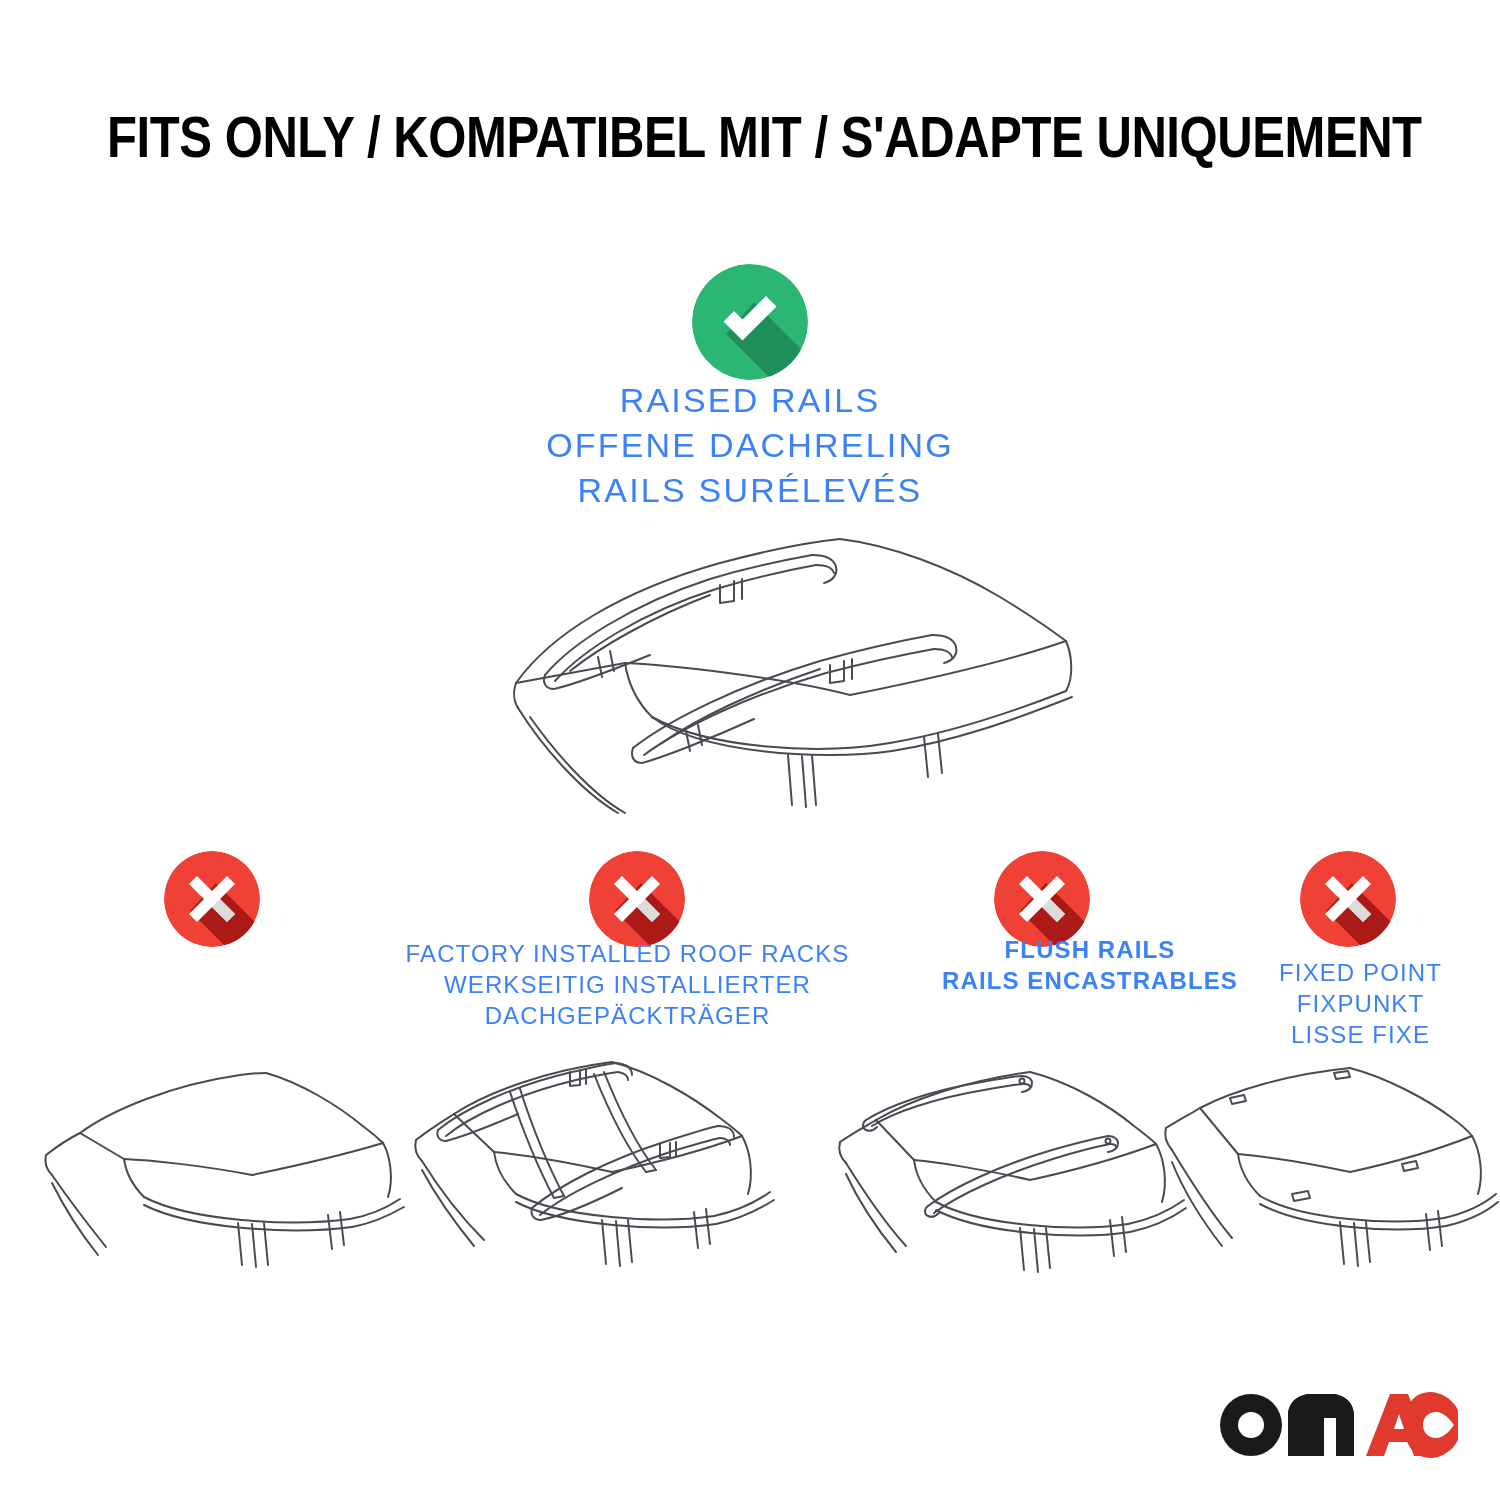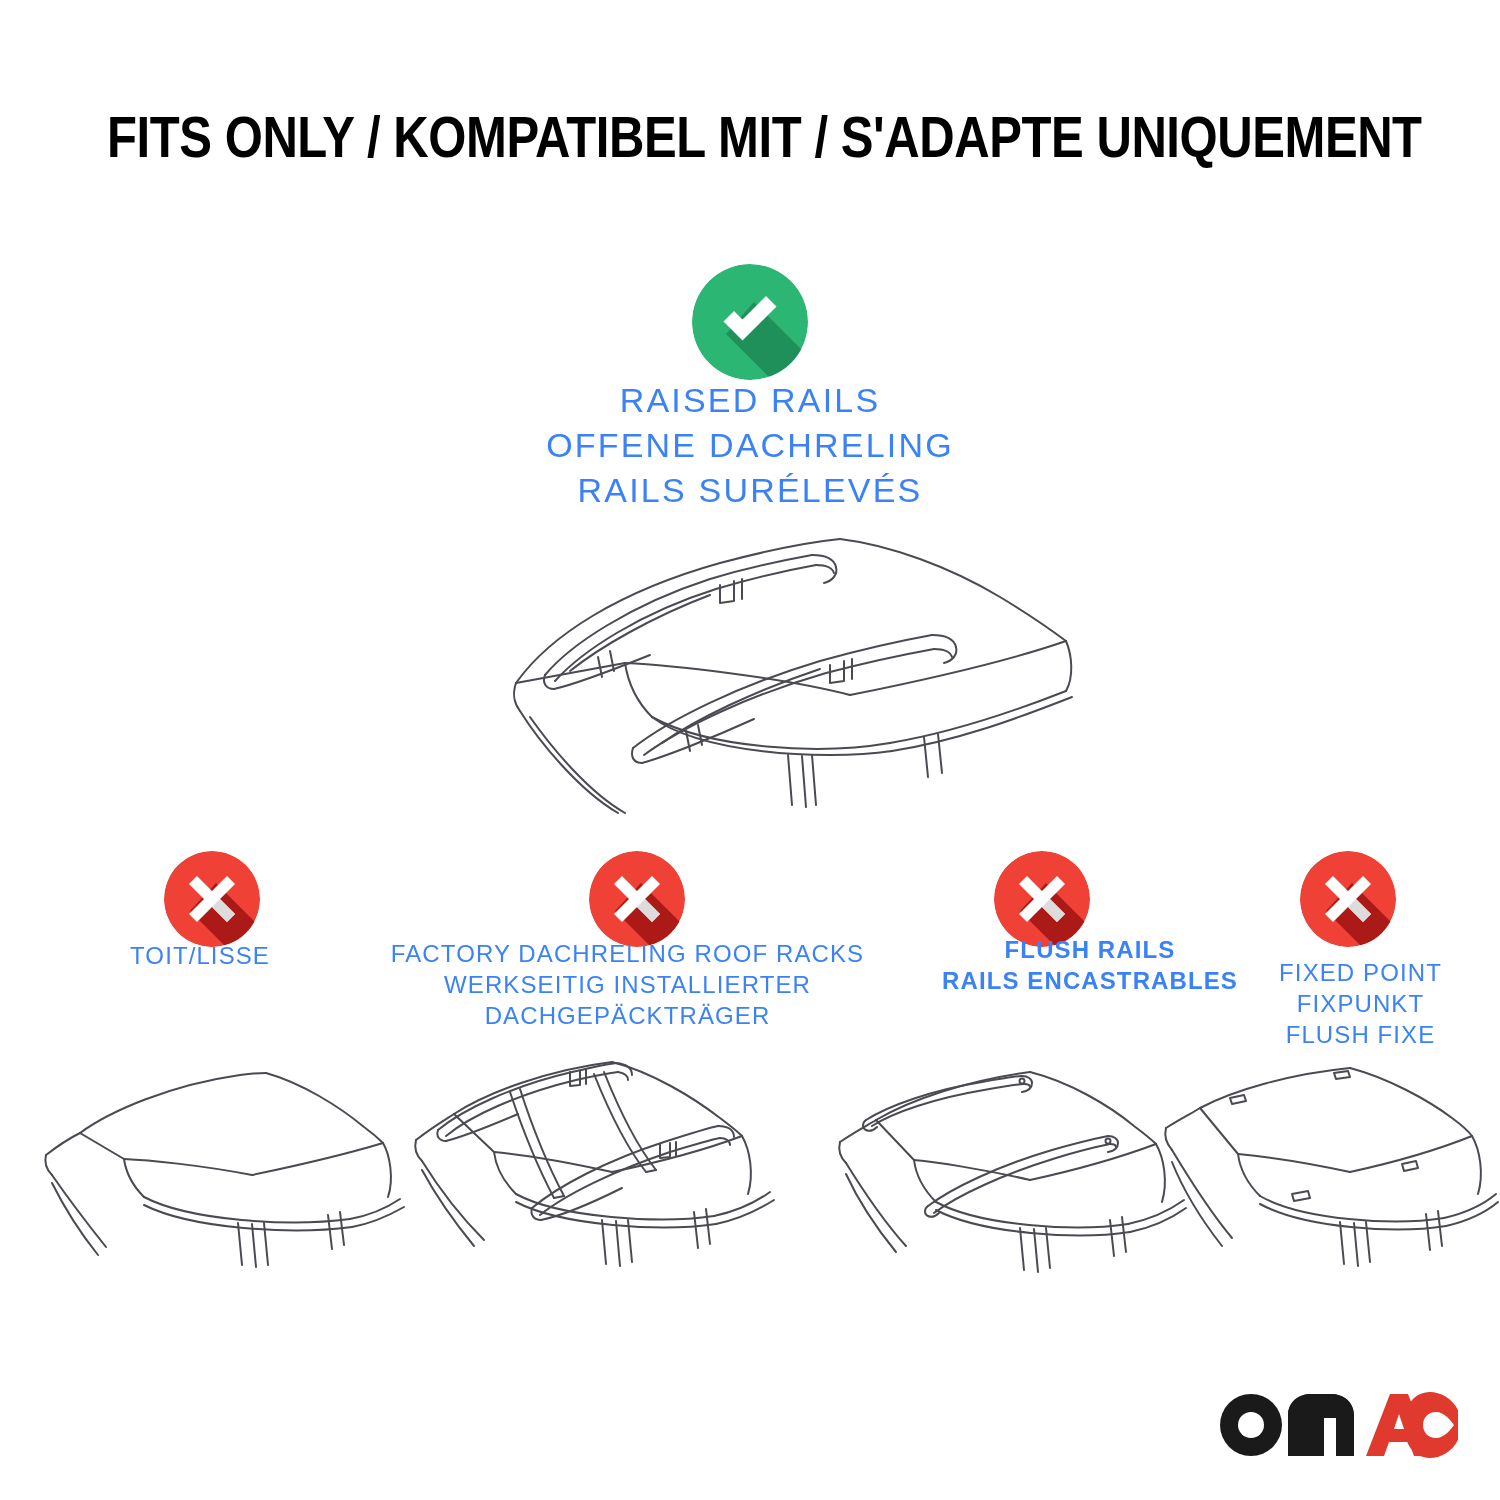--- a/index.html
+++ b/index.html
@@ -201,38 +201,37 @@
 <div class="badge" style="left:1300px; top:851px; width:96px; height:96px;">
   <svg width="96" height="96" viewBox="0 0 96 96" aria-hidden="true">
     <circle cx="48" cy="48" r="48" fill="#EF4136"></circle>
     <path d="M52 32 L96 76 L96 96 L62 96 L26 60 Z" fill="#A31515" opacity="0.88"></path>
     <path d="M33 25 L48 40 L63 25 L71 33 L56 48 L71 63 L63 71 L48 56 L33 71 L25 63 L40 48 L25 33 Z" fill="#FFFFFF"></path>
     <path d="M56 48 L71 63 L63 71 L48 56 Z" fill="#DCDCDC"></path>
   </svg>
 </div>
 
 <div class="label-block label-bot l1">
-  <span class="ln">TOIT/LISSE</span>
 </div>
 
 <div class="label-block label-bot l2">
-  <span class="ln">FACTORY DACHRELING ROOF RACKS</span>
+  <span class="ln">FACTORY INSTALLED ROOF RACKS</span>
   <span class="ln">WERKSEITIG INSTALLIERTER</span>
   <span class="ln">DACHGEPÄCKTRÄGER</span>
 </div>
 
 <div class="label-block label-bot l3">
   <span class="ln">FLUSH RAILS</span>
   <span class="ln">RAILS ENCASTRABLES</span>
 </div>
 
 <div class="label-block label-bot l4">
   <span class="ln">FIXED POINT</span>
   <span class="ln">FIXPUNKT</span>
-  <span class="ln">FLUSH FIXE</span>
+  <span class="ln">LISSE FIXE</span>
 </div>
 
 <div class="car" style="left:40px; top:1055px; width:370px; height:230px;">
   <svg width="370" height="230" viewBox="0 0 370 230" aria-hidden="true">
     <g fill="none" stroke="#4A4A52" stroke-width="2" stroke-linecap="round" stroke-linejoin="round">
       <path d="M6 100 C 24 86, 36 80, 40 78"></path>
       <path d="M40 78 C 70 56, 130 30, 200 20 C 215 18, 222 18, 226 18"></path>
       <path d="M226 18 C 262 28, 300 52, 324 72 C 335 80, 340 85, 343 88"></path>
       <path d="M343 88 C 310 98, 260 110, 212 120"></path>
       <path d="M212 120 C 160 110, 108 105, 84 104"></path>

